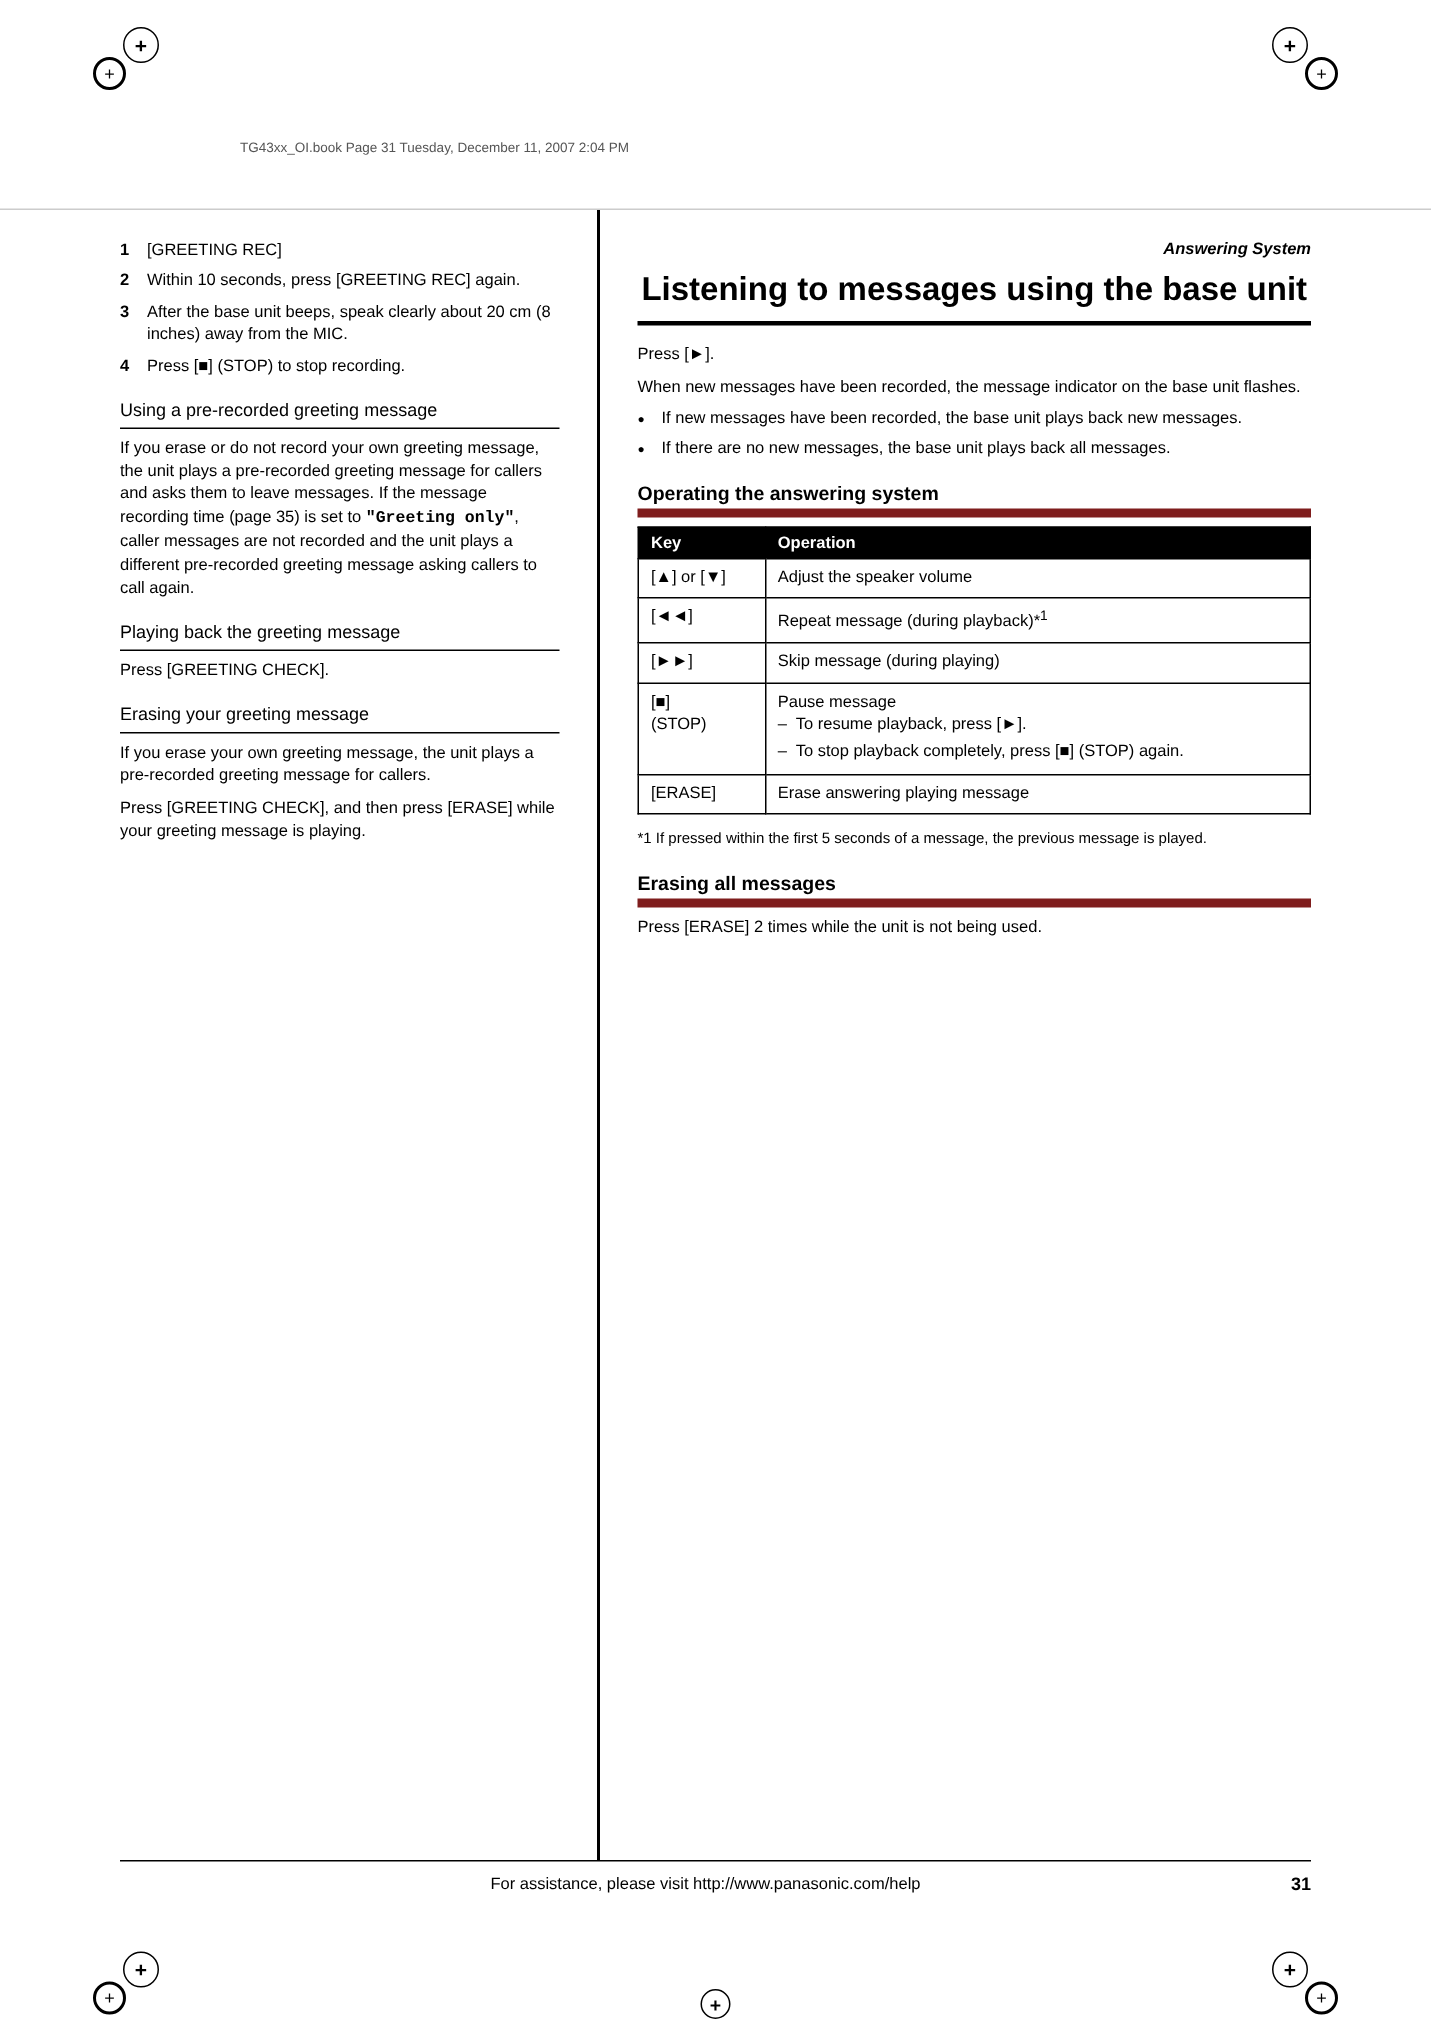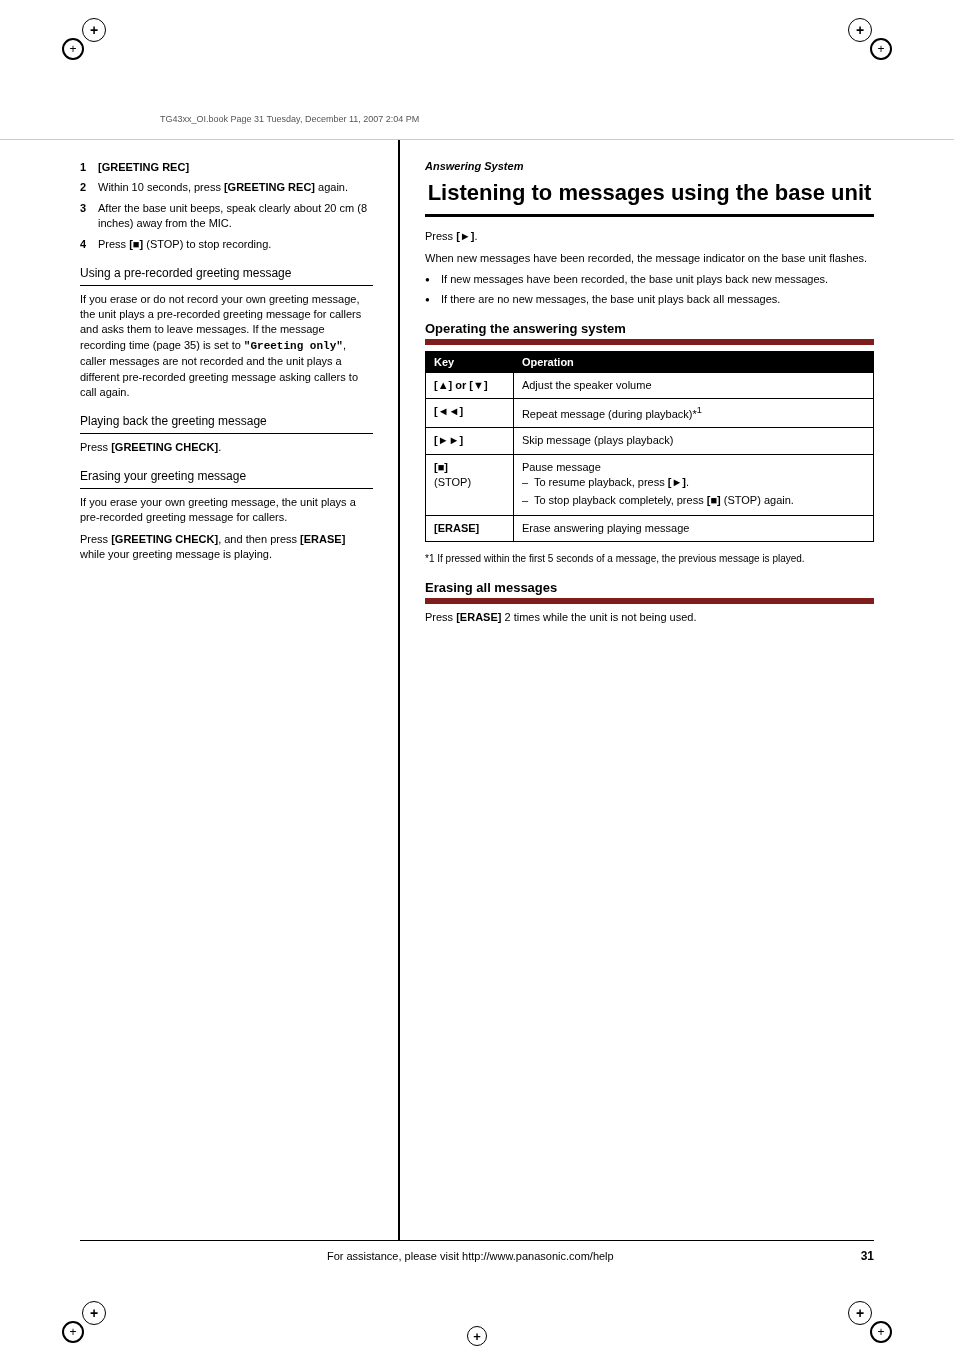--- a/index.html
+++ b/index.html
@@ -35,21 +35,21 @@
       line-height: 1;
     }
     
     .top-area {
       height: 140px;
       position: relative;
       border-bottom: 1px solid #ccc;
     }
     .file-info {
       position: absolute;
-      top: 114px;
+      top: 93px;
       left: 160px;
       font-size: 9px;
       color: #555;
     }
     
     .content-wrapper {
       display: flex;
       flex-direction: row;
       margin: 0 80px;
       min-height: 1100px;
@@ -61,20 +61,21 @@
       border-right: 2px solid #000;
       padding-right: 25px;
     }
     
     .right-col {
       flex: 1;
       padding: 20px 0 20px 25px;
     }
     
     .section-category {
+      text-align: right;
       font-style: italic;
       font-weight: bold;
       font-size: 11px;
       margin-bottom: 8px;
     }
     
     .step-list {
       list-style: none;
       margin-bottom: 12px;
     }
@@ -181,21 +182,21 @@
     .footer-text {
       font-weight: normal;
       text-align: center;
       flex: 1;
     }
     .footer-page {
       font-weight: bold;
       font-size: 12px;
     }
     
-    b { font-weight: bold; }
+    b { font-weight: normal; }
     
     .code { font-family: 'Courier New', monospace; font-weight: bold; }
     
     .dash-item {
       display: flex;
       margin-bottom: 2px;
     }
     .dash-item .dash {
       min-width: 12px;
     }
@@ -291,21 +292,21 @@
           <tr>
             <td><b>[▲] or [▼]</b></td>
             <td>Adjust the speaker volume</td>
           </tr>
           <tr>
             <td><b>[◄◄]</b></td>
             <td>Repeat message (during playback)*<sup>1</sup></td>
           </tr>
           <tr>
             <td><b>[►►]</b></td>
-            <td>Skip message (plays playback)</td>
+            <td>Skip message (during playing)</td>
           </tr>
           <tr>
             <td><b>[■]</b><br>(STOP)</td>
             <td>
               Pause message
               <div class="dash-item">
                 <span class="dash">–</span>
                 <span>To resume playback, press <b>[►]</b>.</span>
               </div>
               <div class="dash-item">

